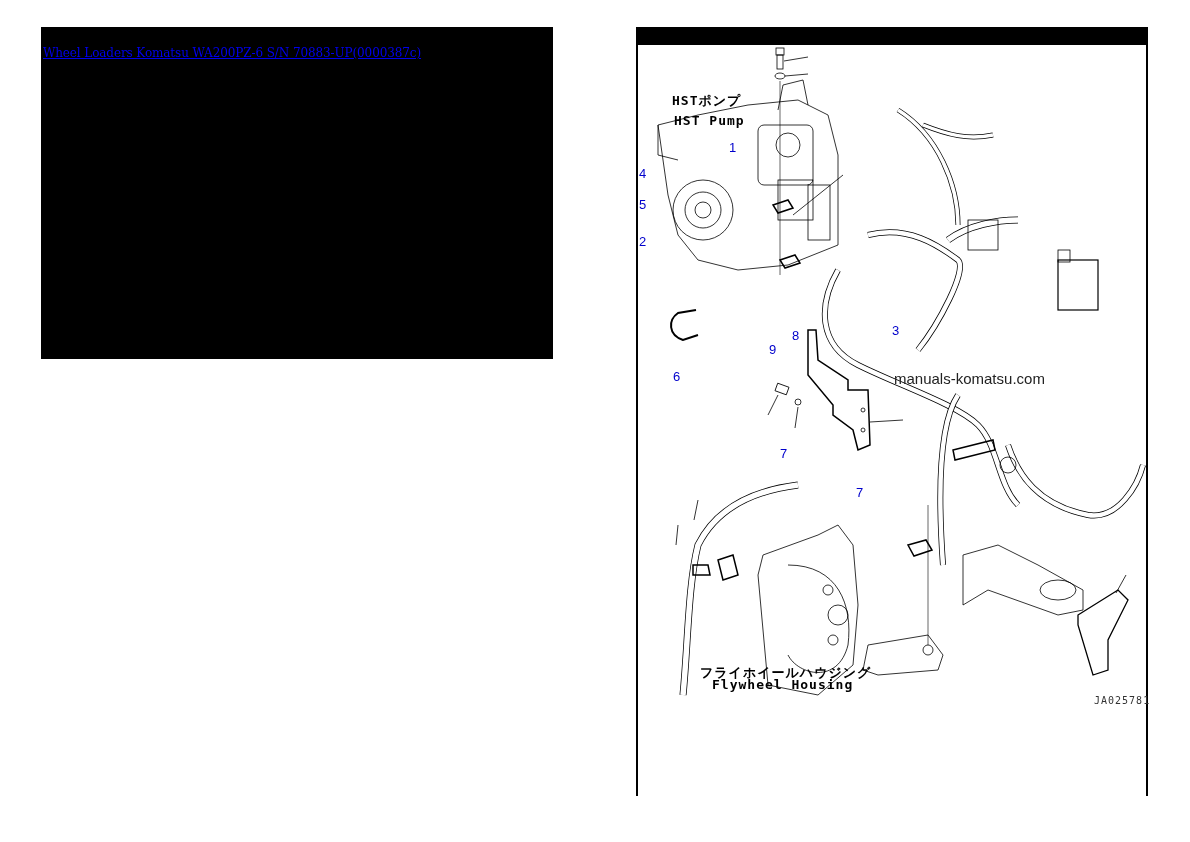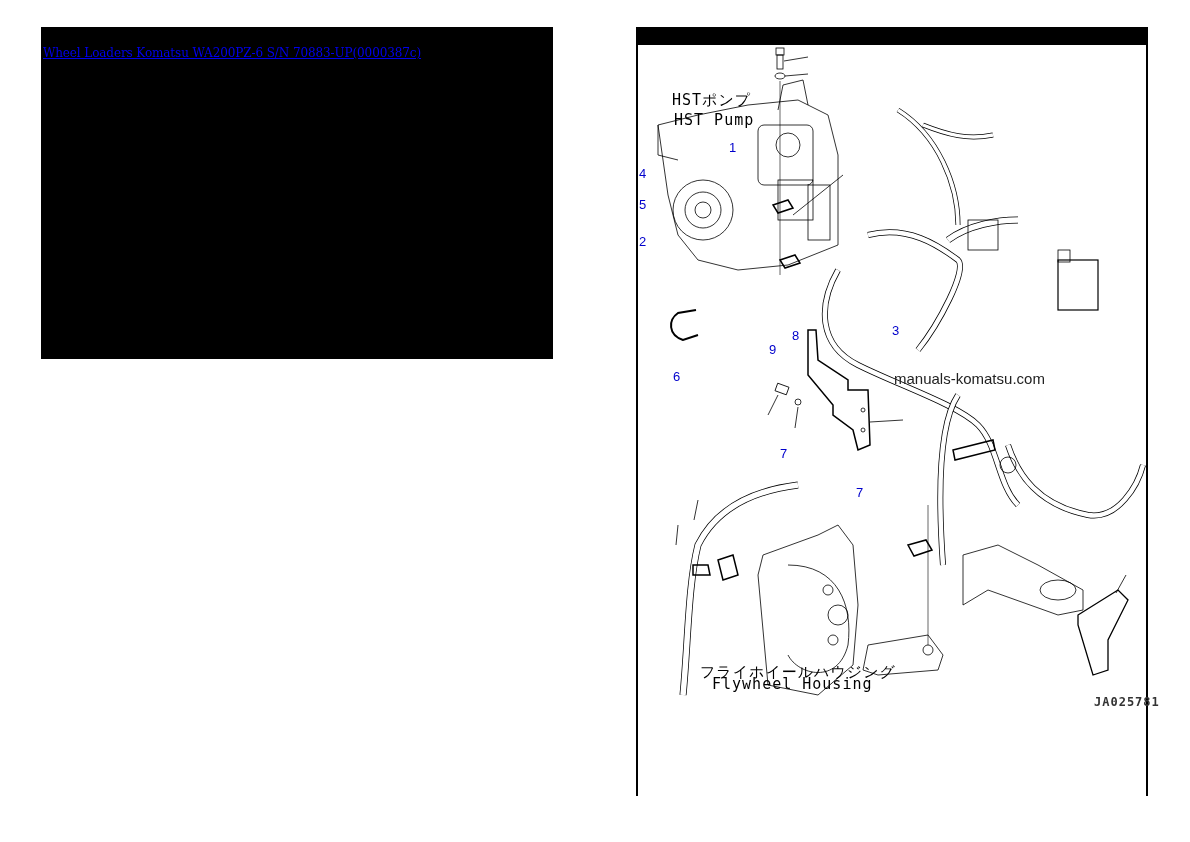--- a/index.html
+++ b/index.html
@@ -2,23 +2,23 @@
 <html><head>
 <meta charset="utf-8">
 <style>
   html,body{margin:0;padding:0;background:#fff;}
   body{width:1190px;height:842px;position:relative;overflow:hidden;font-family:"DejaVu Serif",serif;}
   .left-panel{position:absolute;left:41px;top:27px;width:512px;height:332px;background:#000;}
   .left-panel a{position:absolute;left:2px;top:19px;font-size:12px;color:#0000ee;text-decoration:underline;white-space:nowrap;font-family:"DejaVu Serif",serif;letter-spacing:-0.1px;}
   .diagram-panel{position:absolute;left:636px;top:27px;width:512px;height:769px;border-left:2px solid #000;border-right:2px solid #000;box-sizing:border-box;background:#fff;}
   .diagram-header{position:absolute;left:0;top:0;width:100%;height:18px;background:#000;}
   .callout{position:absolute;color:#0000cc;font-family:"Liberation Sans",sans-serif;font-size:13px;}
-  .label{position:absolute;font-family:"DejaVu Sans Mono",monospace;font-size:15px;color:#000;line-height:11px;letter-spacing:1px;}
+  .label{position:absolute;font-family:"DejaVu Sans Mono",monospace;font-size:13px;color:#000;line-height:11px;letter-spacing:1px;font-weight:bold;}
   .watermark{position:absolute;font-family:"Liberation Sans",sans-serif;font-size:15px;color:#222;}
-  .figno{position:absolute;font-family:"DejaVu Sans Mono",monospace;font-size:12px;color:#333;letter-spacing:1px;font-weight:bold;}
+  .figno{position:absolute;font-family:"DejaVu Sans Mono",monospace;font-size:10px;color:#333;letter-spacing:1px;}
   svg.drawing{position:absolute;left:0;top:18px;}
 </style>
 </head>
 <body>
 
 <div class="left-panel">
   <a>Wheel Loaders Komatsu WA200PZ-6 S/N 70883-UP(0000387c)</a>
 </div>
 
 <div class="diagram-panel">

